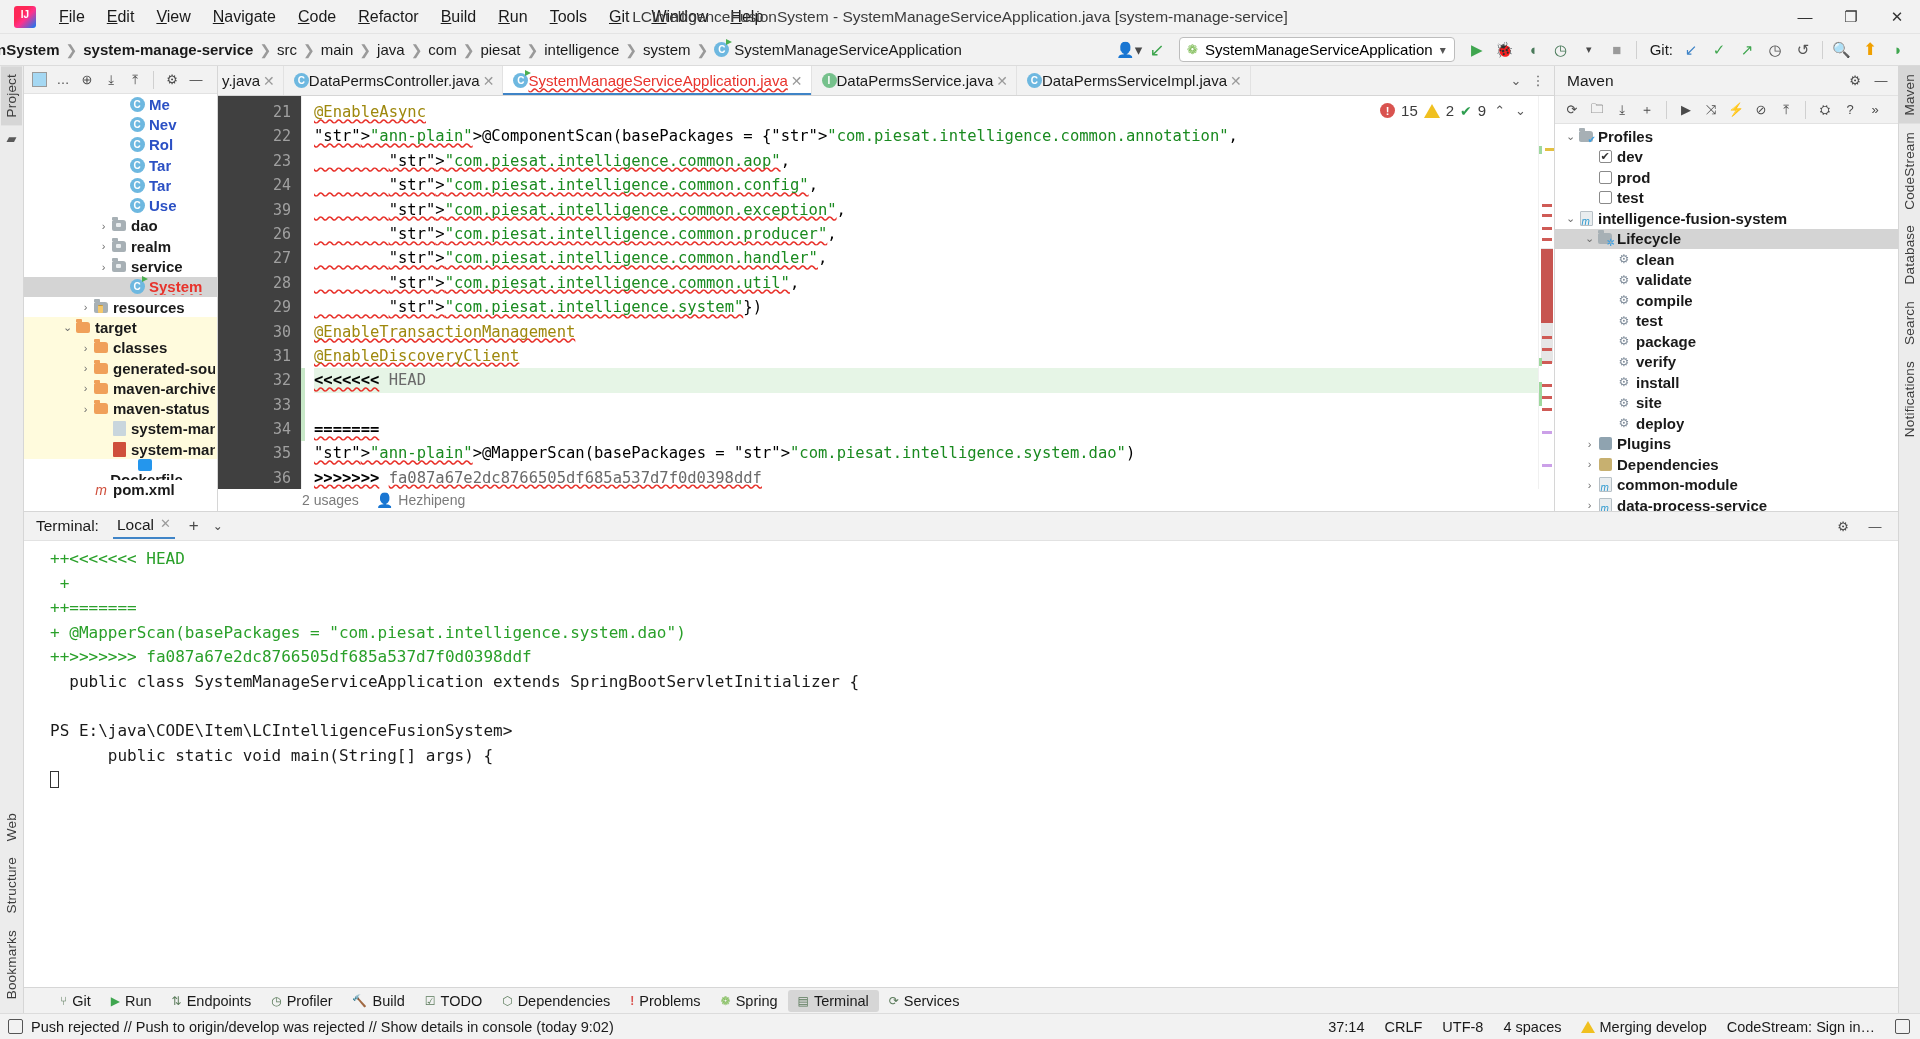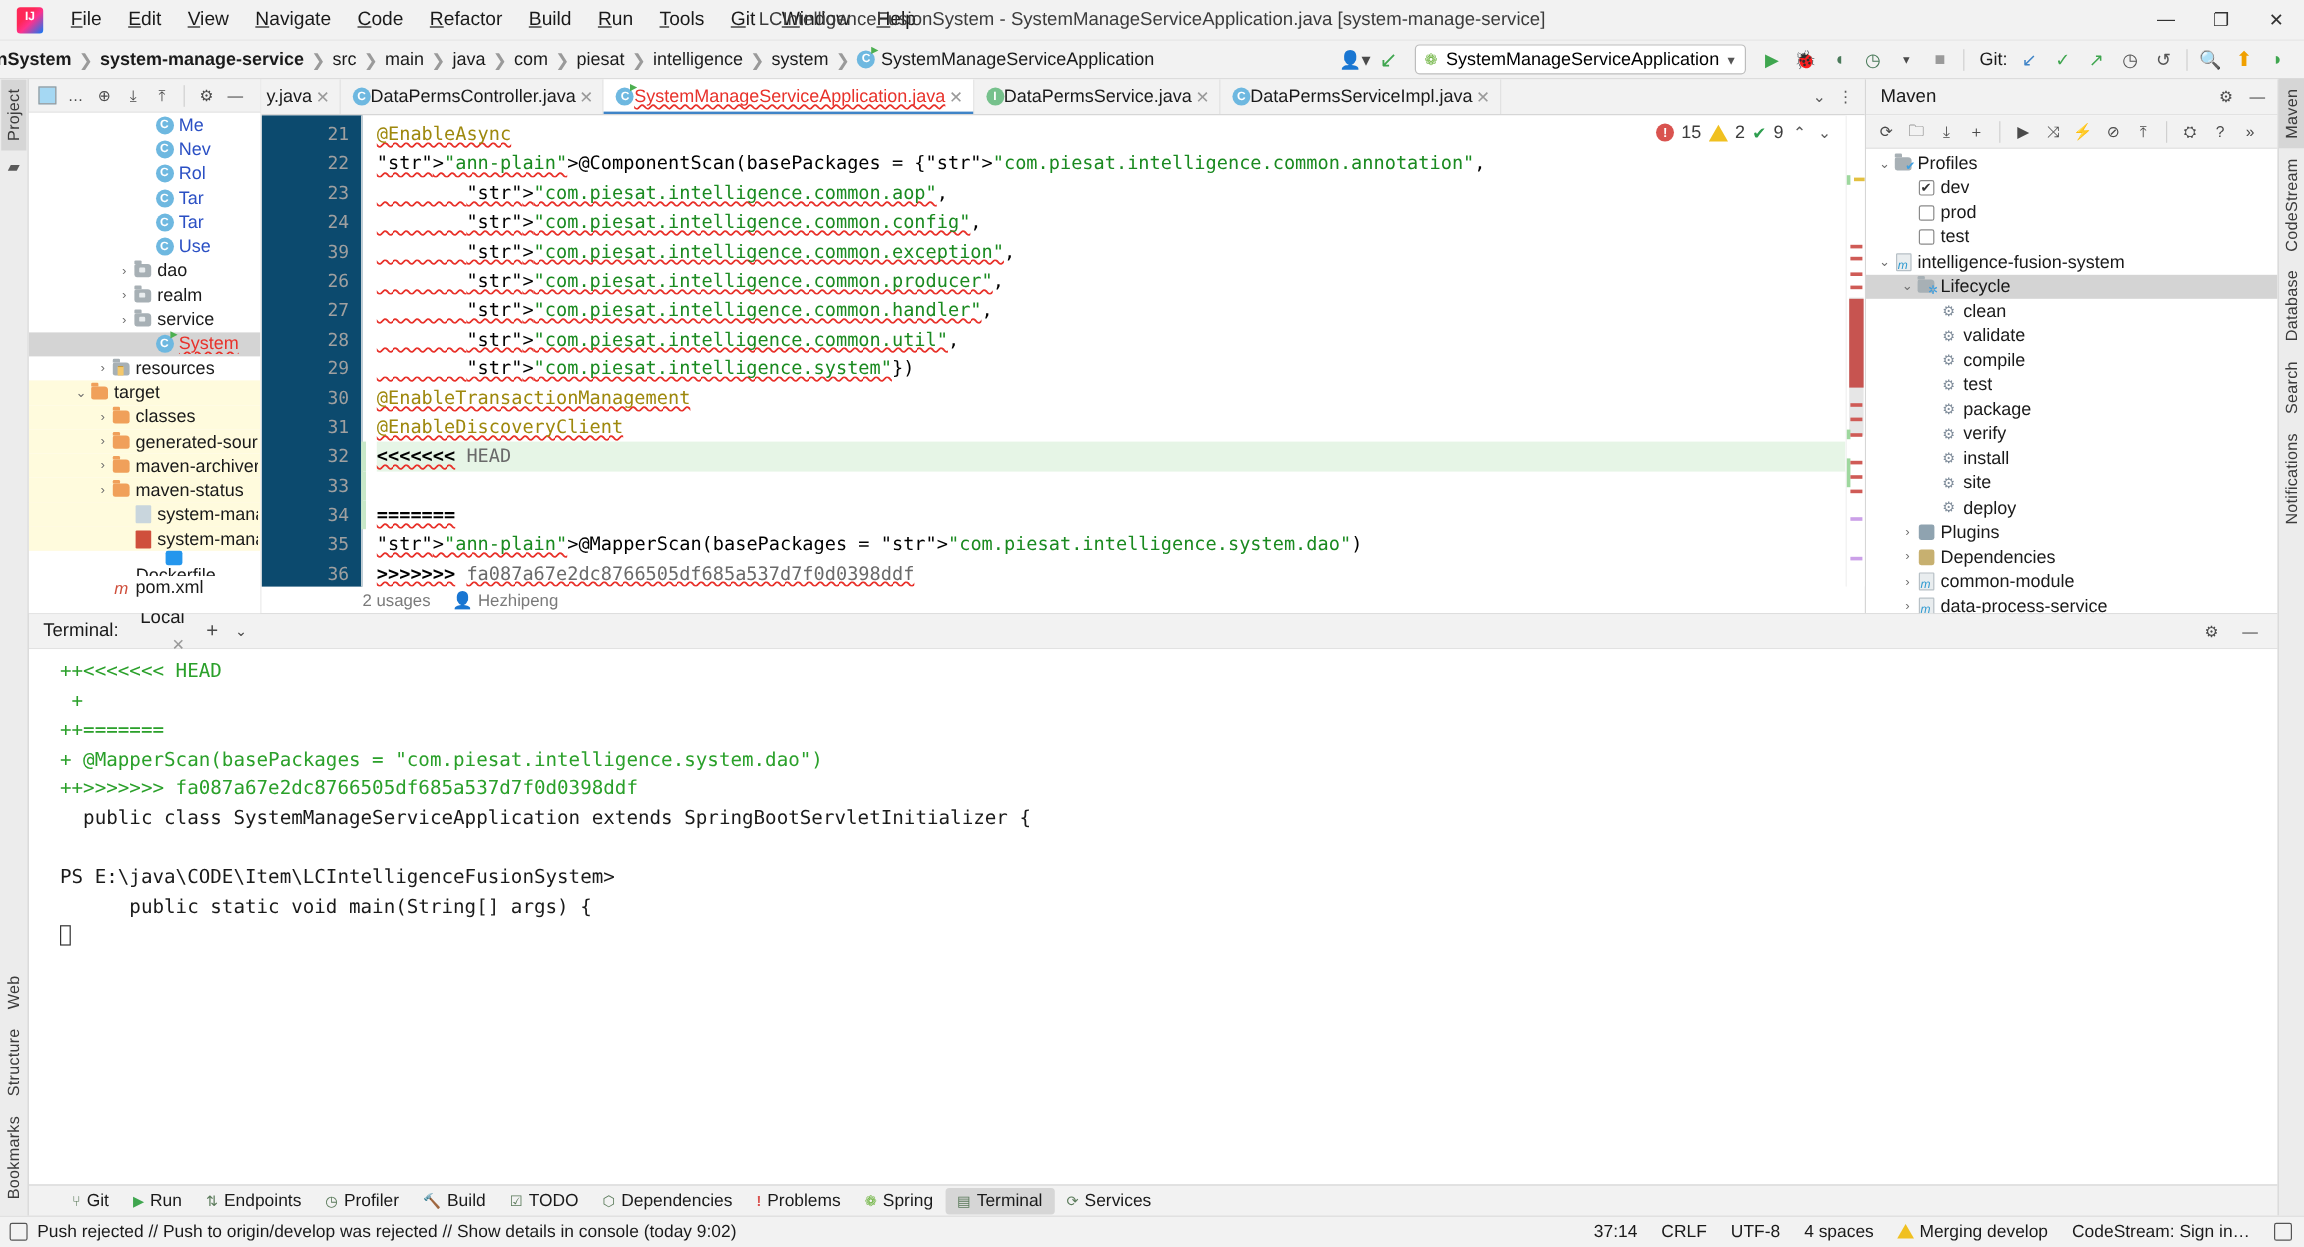--- a/index.html
+++ b/index.html
@@ -107,21 +107,21 @@
   .tnode.sel { background: #d4d4d4; }
   .tnode.target-hl { background: #fffbdd; }
   .tw { width: 15px; flex: none; text-align: center; font-size: 11px; color: #6e6e6e; }
   .ticon { width: 16px; flex: none; display: inline-flex; align-items: center; justify-content: center; margin-right: 4px; }
   .folder { width: 14px; height: 11px; background: #f0a05a; border-radius: 1.5px 3px 2px 2px; position: relative; display:block;}
   .folder::before { content:""; position:absolute; top:-3px; left:0; width:6px; height:3px; background:#f0a05a; border-radius:1px 1px 0 0;}
   .folder.gray { background: #a7b0b5; }
   .folder.gray::before { background:#a7b0b5; }
   .folder.gray::after { content:""; position:absolute; top:3px; left:4px; width:5px; height:4px; background:#e9edef; border-radius:1px;}
   .folder.res::after { content:""; position:absolute; right:-2px; bottom:-2px; width:5px; height:7px; background:#f5c86b; border-top:1px solid #c79a3a;}
-  .tlabel { color: #1a1a1a; overflow: hidden; }
+  .tlabel { color: #1a1a1a; overflow: hidden; font-weight: bold; }
   .tlabel.blue { color: #2b50c4; }
   .tlabel.red-wavy { color: #e8322b; text-decoration: underline wavy #e8322b; text-decoration-skip-ink: none; }
   .fileicon { width: 13px; height: 15px; background: #c9d6dd; border-radius: 1px; display:inline-block; position:relative;}
   .fileicon.m { background:#cf4f3c; }
   .docker { width:14px;height:12px;background:#2496ed;border-radius:2px;display:inline-block;}
 
   
   .editor-area { flex: 1; display: flex; flex-direction: column; min-width: 0; background: #fff; }
   .tabbar { height: 30px; background: #f2f2f2; display: flex; align-items: stretch;
             border-bottom: 1px solid #d6d6d6; flex: none; overflow: hidden; }
@@ -129,21 +129,21 @@
           white-space: nowrap; border-right: 1px solid #e2e2e2; color: #1a1a1a; position: relative; }
   .etab.clipped { padding-left: 4px; }
   .etab.active { background: #fff; }
   .etab.active::after { content:""; position:absolute; left:0; right:0; bottom:0; height:2.5px; background:#3f84c7; }
   .etab .name.red { color: #e8322b; text-decoration: underline wavy #e8322b; text-decoration-skip-ink: none; }
   .etab .x { color: #9a9a9a; font-size: 14px; margin-left: 3px; }
   .tab-ctrl { display: flex; align-items: center; margin-left: auto; padding: 0 6px; gap: 2px; flex: none;}
   .tab-ctrl span { width: 20px; text-align: center; color: #5a5a5a; font-size: 13px; }
 
   .edit-main { flex: 1; display: flex; min-height: 0; position: relative; overflow: hidden; }
-  .gutter { width: 84px; flex: none; background: #0c4a6e; border-right: 1px solid #efefef;
+  .gutter { width: 84px; flex: none; background: #404040; border-right: 1px solid #efefef;
             font-family: "DejaVu Sans Mono", monospace; font-size: 15px; color: #a0a0a0;
             text-align: right; padding-top: 4px; }
   .gline { height: 24.4px; line-height: 24.4px; padding-right: 10px; position: relative; }
   .gline .vcs { position: absolute; right: -4px; top: 0; width: 4px; height: 24.4px; }
   .code { flex: 1; font-family: "DejaVu Sans Mono", monospace; font-size: 15.5px;
           padding-top: 4px; padding-left: 12px; overflow: hidden; position: relative; min-width: 0;}
   .cline { height: 24.4px; line-height: 24.4px; white-space: pre; }
   .ann { color: #9e880d; text-decoration: underline wavy #e8322b; text-decoration-skip-ink: none; }
   .str { color: #1a8a20; }
   .wv { text-decoration: underline wavy #e8322b; text-decoration-skip-ink: none; }
@@ -198,22 +198,22 @@
           position:relative;display:inline-block;}
   .mmod::after{content:"m";position:absolute;left:1px;bottom:-2px;color:#2f9ad0;font-size:10px;font-style:italic;}
   .plug { width:13px;height:13px;background:#8fa3b0;border-radius:2px;display:inline-block;}
   .deps { width:13px;height:13px;background:#c7b070;border-radius:2px;display:inline-block;}
 
   
   .lower { flex: 1; display: flex; flex-direction: column; min-height: 0; border-top: 1px solid #d6d6d6; background:#fff;}
   .term-head { height: 29px; background: #f2f2f2; display: flex; align-items: center; gap: 0;
                padding: 0 6px 0 12px; border-bottom: 1px solid #e2e2e2; flex: none; }
   .term-label { font-size: 15.5px; color: #1a1a1a; margin-right: 14px; }
-  .term-tab { font-size: 15.5px; color: #1a1a1a; padding: 3px 4px; display: flex; align-items: flex-end; gap: 6px;
-              border-bottom: 2.5px solid #3f84c7; flex-direction: column; }
+  .term-tab { font-size: 15.5px; color: #1a1a1a; padding: 3px 4px; display: flex; align-items: flex-start; gap: 6px;
+              border-bottom: 2.5px solid #3f84c7; }
   .term-x { color: #9a9a9a; font-size: 13px; }
   .term-plus { font-size: 17px; color: #4a4a4a; margin-left: 14px; }
   .term-chev { font-size: 12px; color: #4a4a4a; margin-left: 14px; }
   .term-head-right { margin-left: auto; display: flex; gap: 10px; padding-right: 6px; }
   .term-body { flex: 1; background: #fff; font-family: "DejaVu Sans Mono", monospace;
                font-size: 16px; padding: 6px 0 0 26px; overflow: hidden; line-height: 24.6px; }
   .tl { white-space: pre; }
   .tg { color: #2aa02a; }
   .tk { color: #1a1a1a; }
   .caret { display:inline-block; width:9px; height:17px; border:1px solid #333; vertical-align:-3px;}

